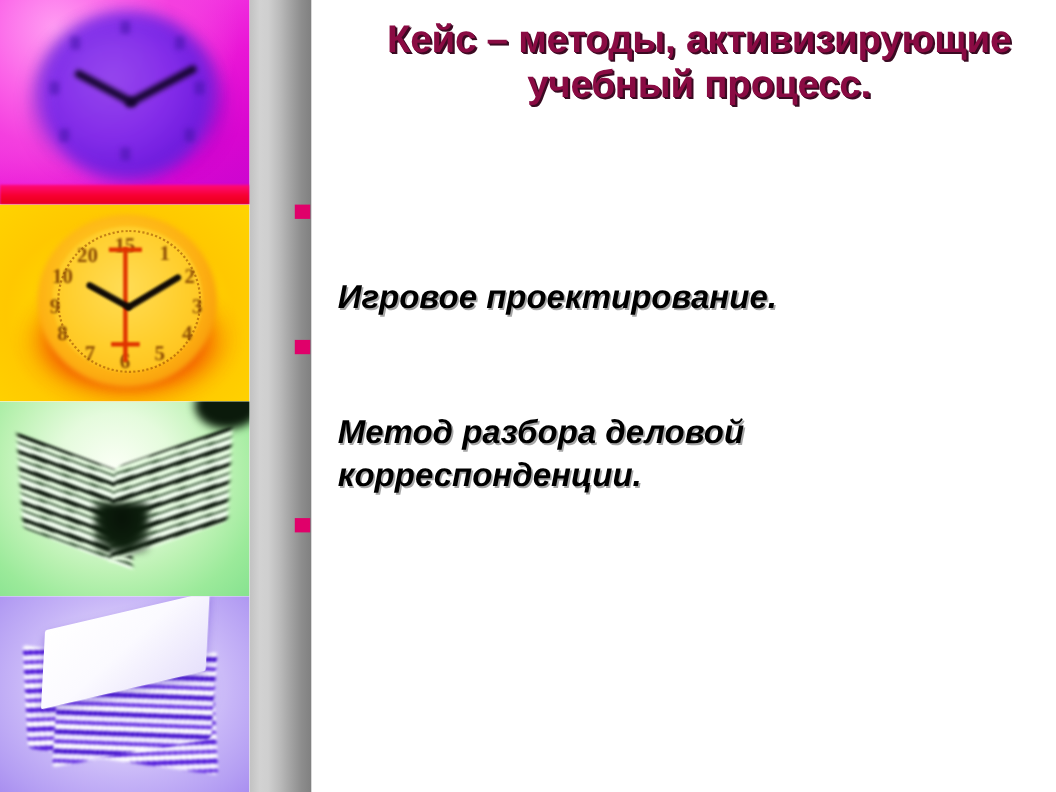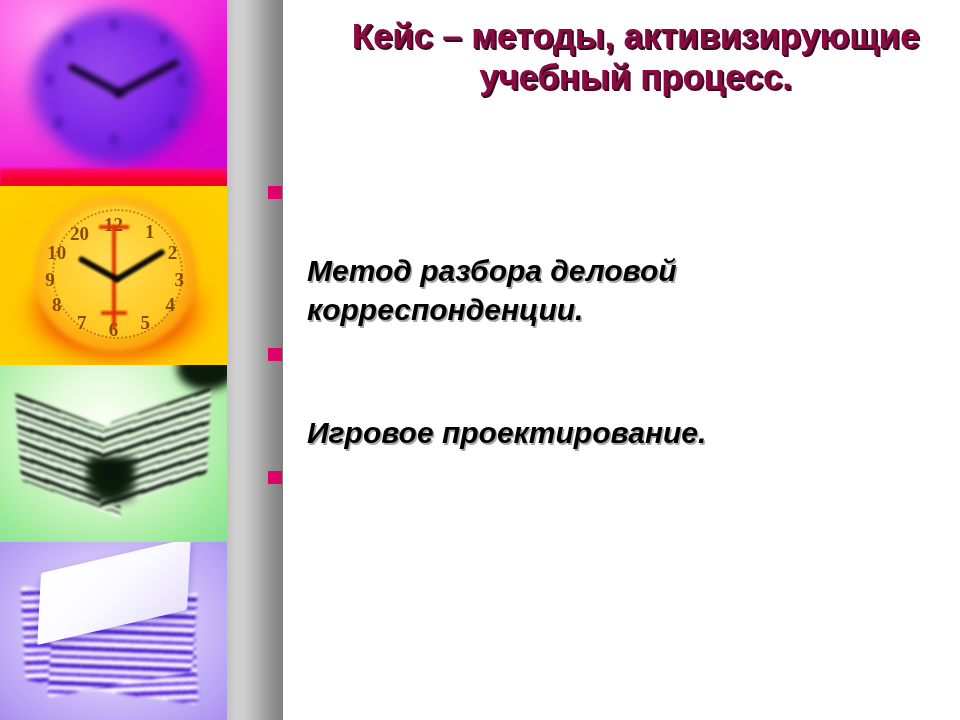--- a/index.html
+++ b/index.html
@@ -377,21 +377,21 @@
       <div class="hand-min"></div>
       <div class="bottom-band"></div>
     </div>
 
     <div class="strip-photo" id="photo-clock-yellow">
       <div class="bg"></div>
       <div class="shadow-red"></div>
       <div class="clock-body"></div>
       <div class="clock-face"></div>
       <div class="dots"></div>
-      <div class="num" style="left:50%;top:21%;">12</div>
+      <div class="num" style="left:50%;top:21%;">15</div>
       <div class="num" style="left:66%;top:25%;">1</div>
       <div class="num" style="left:76%;top:37%;">2</div>
       <div class="num" style="left:79%;top:52%;">3</div>
       <div class="num" style="left:75%;top:66%;">4</div>
       <div class="num" style="left:64%;top:76%;">5</div>
       <div class="num" style="left:50%;top:80%;">6</div>
       <div class="num" style="left:36%;top:76%;">7</div>
       <div class="num" style="left:25%;top:66%;">8</div>
       <div class="num" style="left:22%;top:52%;">9</div>
       <div class="num" style="left:25%;top:37%;">10</div>
@@ -425,28 +425,28 @@
 
   <div id="content">
 
     <div id="slide-title">Кейс – методы,
 активизирующие  учебный
 процесс.</div>
 
     <ul id="bullet-list">
       <li class="bullet-item">
         <span class="bullet-marker"></span>
+        <span>Игровое  проектирование.</span>
+      </li>
+      <li class="bullet-item">
+        <span class="bullet-marker"></span>
         <span>Метод  разбора  деловой
 корреспонденции.</span>
       </li>
       <li class="bullet-item">
         <span class="bullet-marker"></span>
-        <span>Игровое  проектирование.</span>
-      </li>
-      <li class="bullet-item">
-        <span class="bullet-marker"></span>
         
       </li>
 
     </ul>
 
   </div>
 </div>
 
 </body></html>

